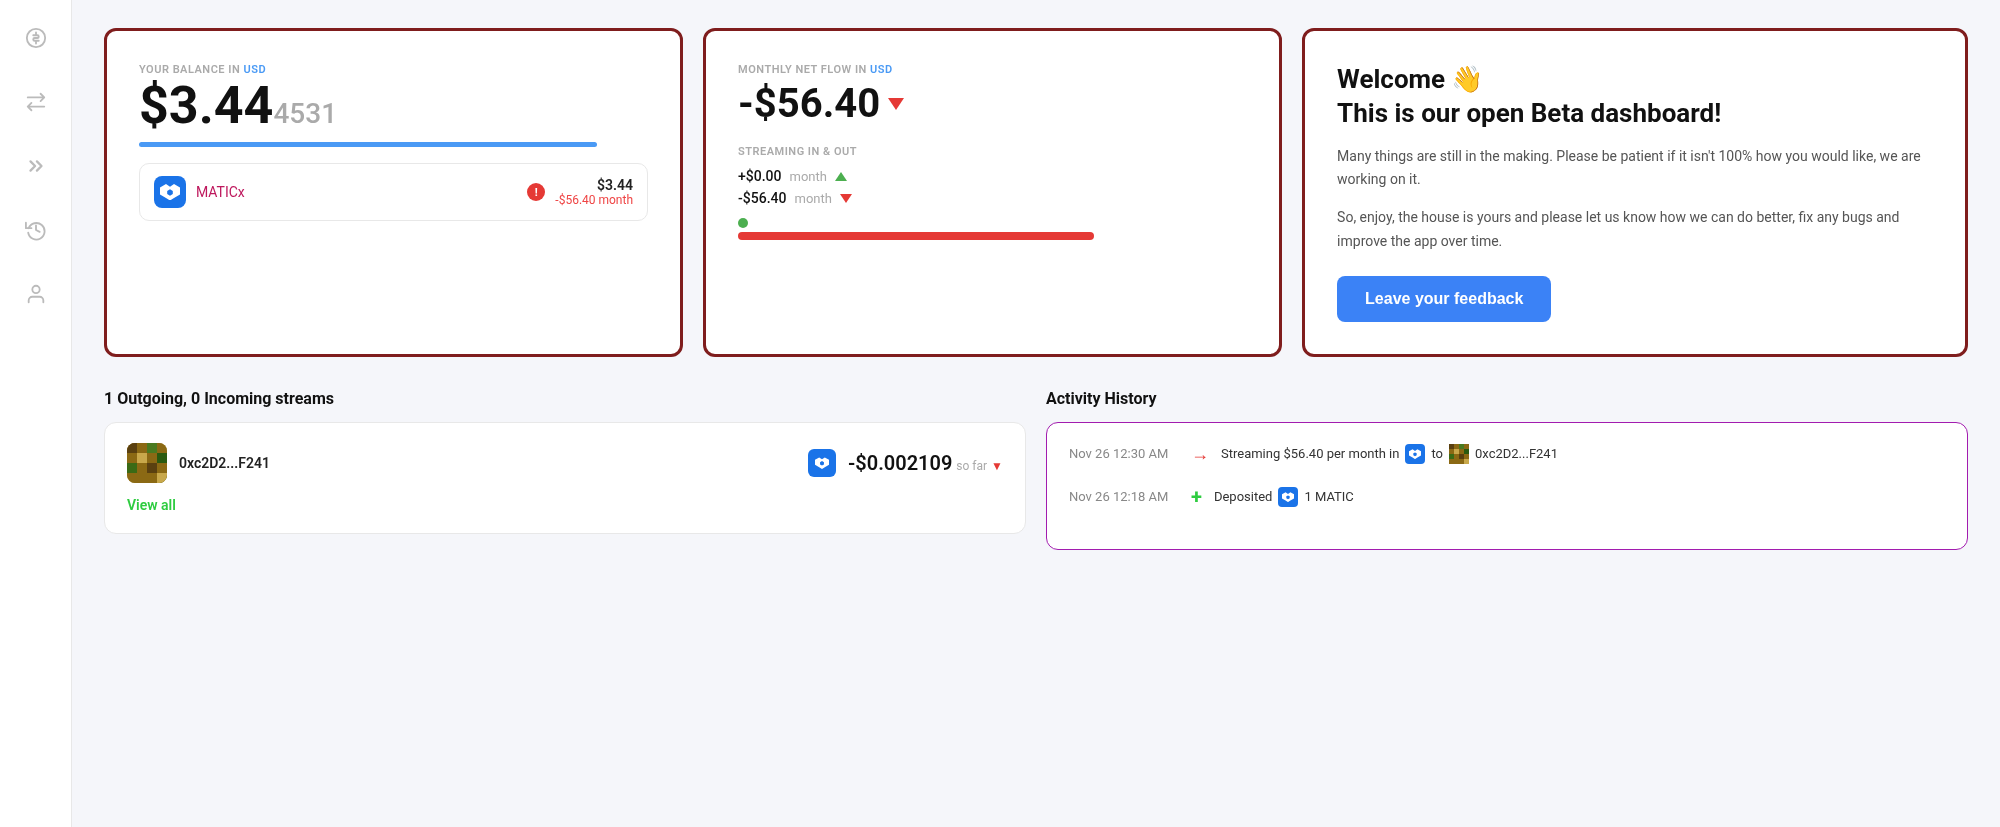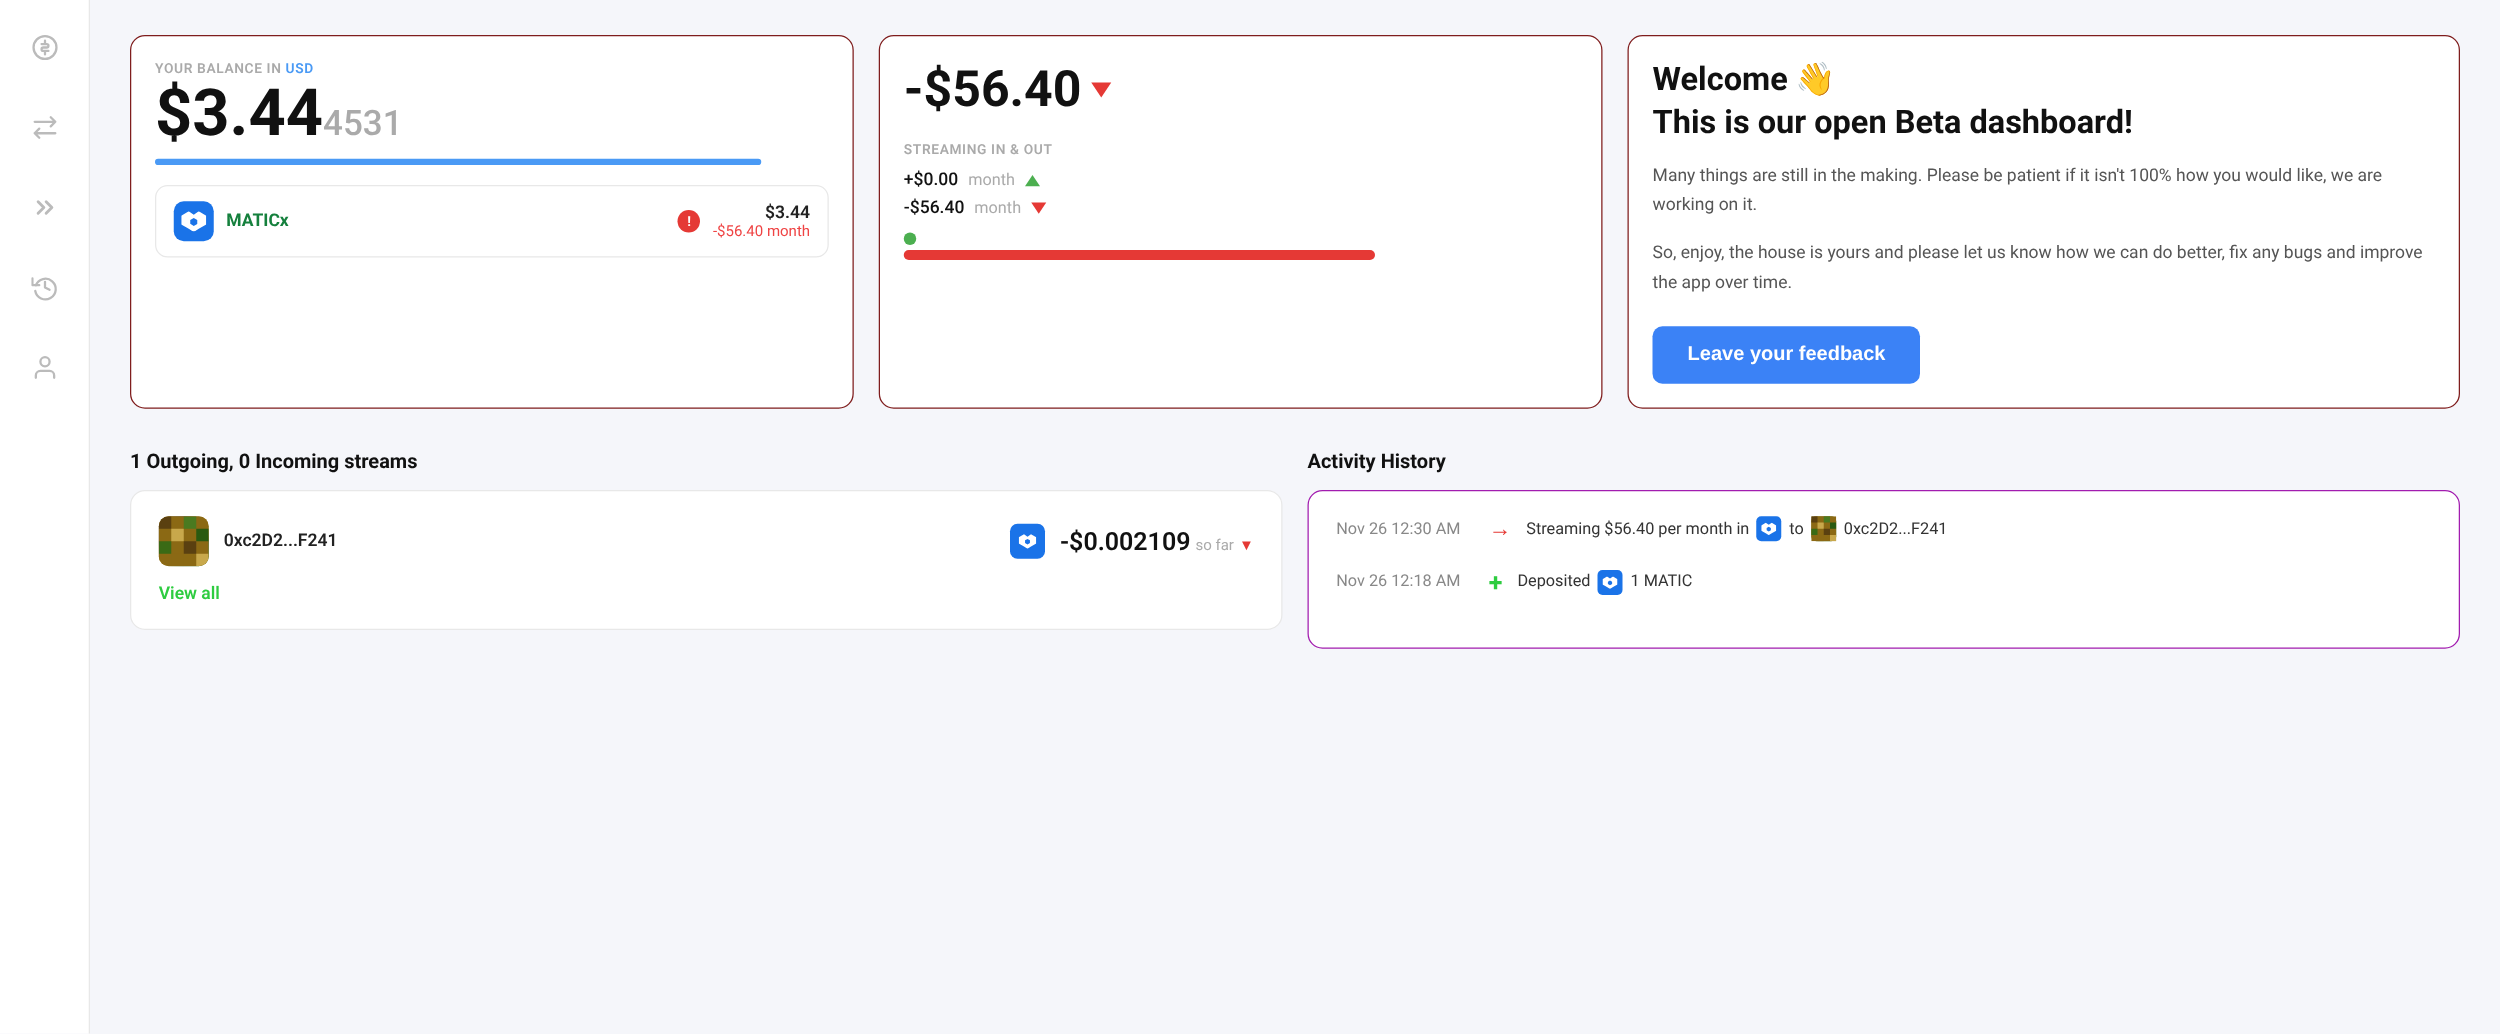--- a/index.html
+++ b/index.html
@@ -45,22 +45,22 @@
     .top-row {
       display: grid;
       grid-template-columns: 1fr 1fr 1.15fr;
       gap: 20px;
       margin-bottom: 32px;
     }
 
     .card {
       background: #fff;
       border-radius: 12px;
-      border: 1px solid #7f1d1d;
-      padding: 19px;
+      border: 3px solid #7f1d1d;
+      padding: 32px;
     }
 
     
     .balance-label {
       font-size: 11px;
       font-weight: 600;
       color: #aaa;
       letter-spacing: 0.5px;
       text-transform: uppercase;
       margin-bottom: 4px;
@@ -101,23 +101,23 @@
       border-radius: 8px;
       display: flex;
       align-items: center;
       justify-content: center;
       color: white;
       font-weight: 700;
       font-size: 14px;
       flex-shrink: 0;
     }
     .token-name {
-      font-weight: 700;
+      font-weight: 400;
       font-size: 14px;
-      color: #15803d;
+      color: #be185d;
       flex: 1;
     }
     .token-error {
       width: 18px;
       height: 18px;
       background: #e53935;
       border-radius: 50%;
       display: flex;
       align-items: center;
       justify-content: center;
@@ -400,20 +400,24 @@
         <span class="token-name">MATICx</span>
         <div class="token-error">!</div>
         <div class="token-value">
           <div class="amount">$3.44</div>
           <div class="flow">-$56.40 month</div>
         </div>
       </div>
     </div>
 
     <div class="card">
+      <div class="netflow-label">
+        <span>MONTHLY NET FLOW IN</span>
+        <span class="usd">USD</span>
+      </div>
       <div class="netflow-amount">
         <span>-$56.40</span>
         <span class="netflow-down-arrow"></span>
       </div>
       <div class="streaming-section">
         <div class="streaming-label">STREAMING IN &amp; OUT</div>
         <div class="stream-row">
           <span class="stream-pos">+$0.00</span>
           <span class="month-label">month</span>
           <span class="arrow-up"></span>

